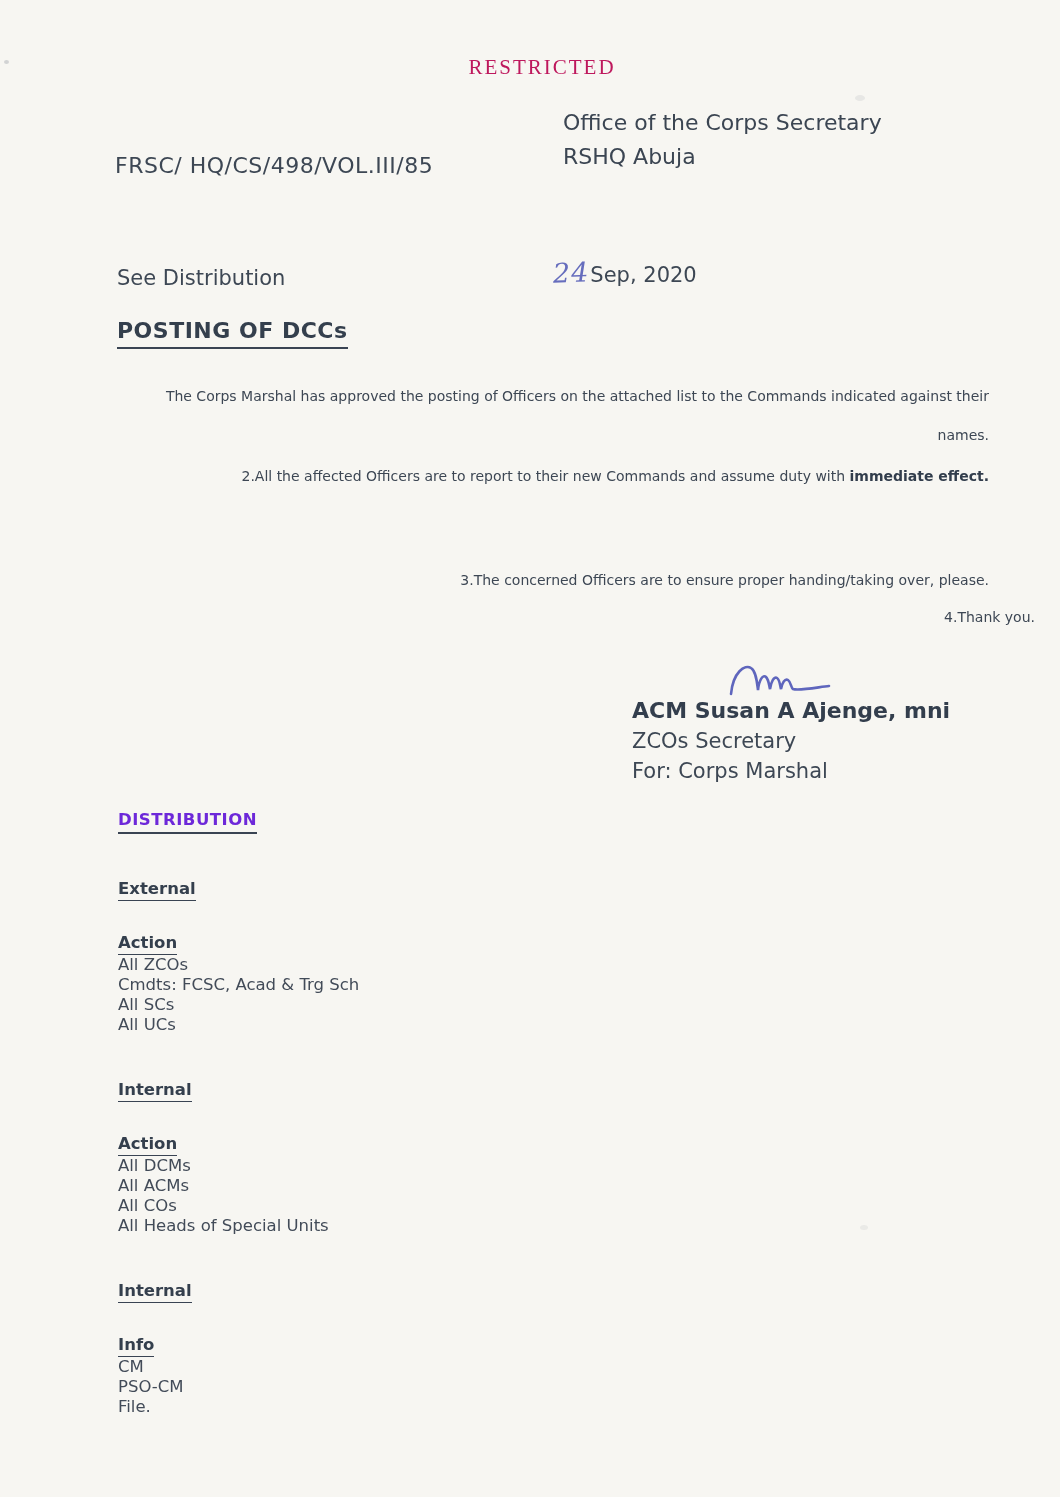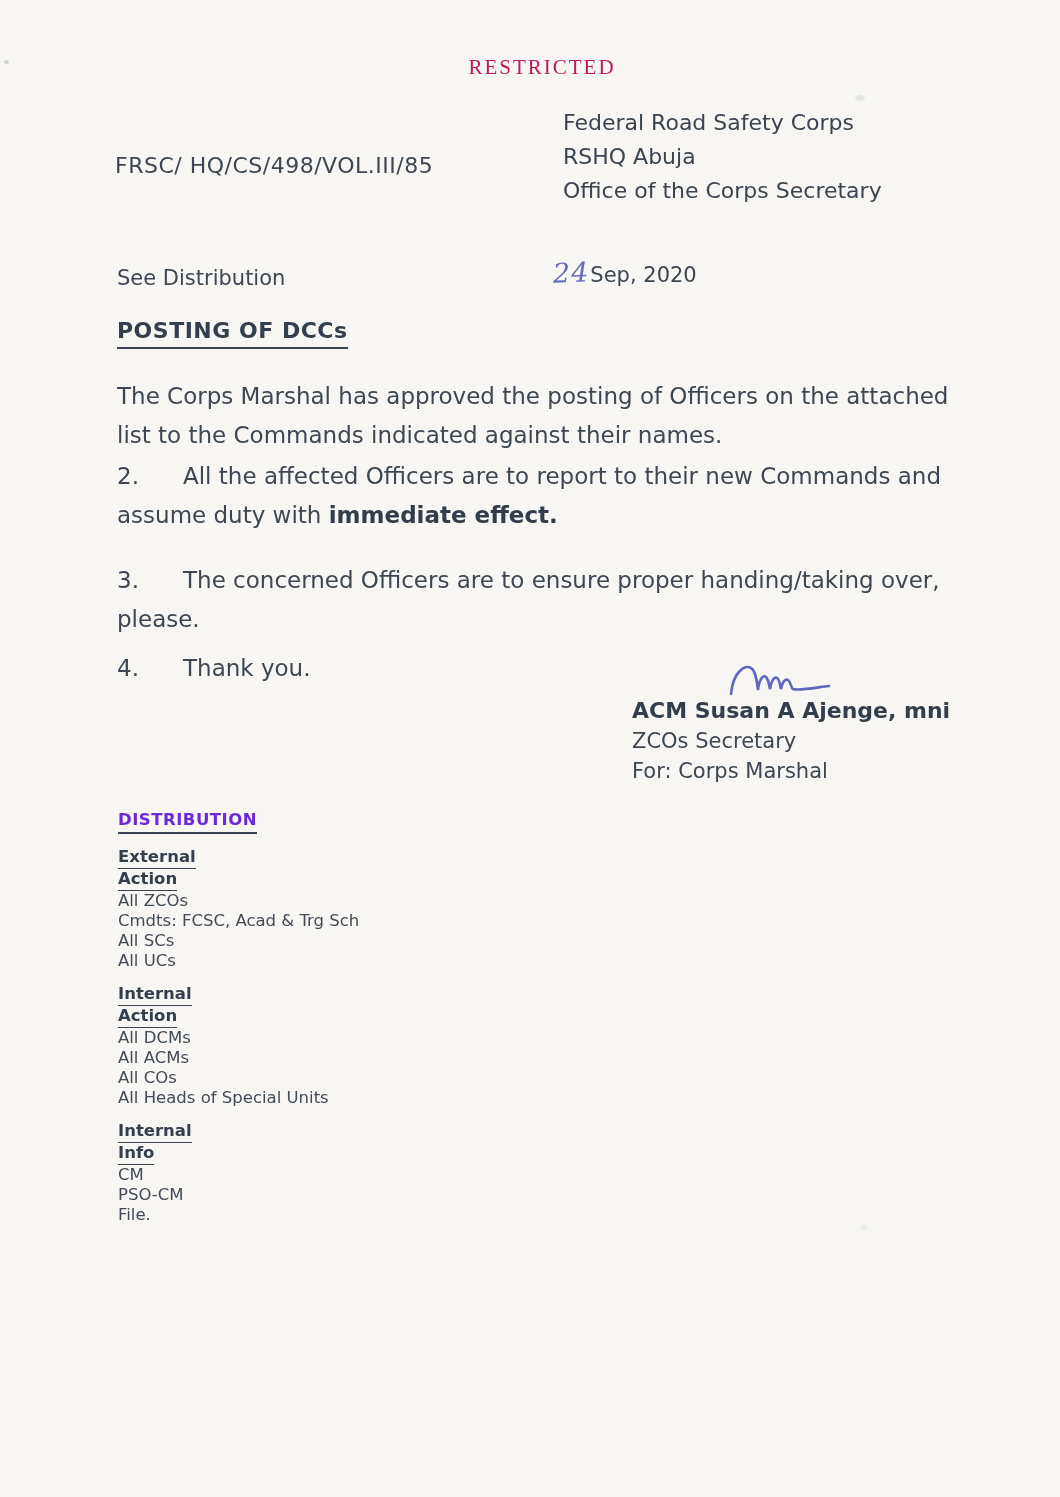--- a/index.html
+++ b/index.html
@@ -51,27 +51,28 @@
   .subject {
     top:318px; left:117px;
     font-size:22px; font-weight:bold; letter-spacing:0.5px;
     color:#343f4d;
     border-bottom:2.5px solid #3a4453;
     padding-bottom:4px;
   }
 
   .para {
     left:117px; width:872px;
-    font-size:23px; line-height:39px;
+    font-size:14px; line-height:39px;
     color:#3d4754;
+    text-align:right;
   }
   .p1 { top:377px; }
   .p2 { top:457px; }
   .p3 { top:561px; }
-  .p4 { top:649px; }
+  .p4 { top:598px;margin-left:46px; }
   .para-num { display:inline-block; width:66px; }
   .para b { color:#323d4c; }
 
   .sigblock { top:662px; left:632px; font-size:21px; line-height:30px; }
   .sig-svg { position:absolute; left:93px; top:-4px; }
   .sig-name, .sig-rank { font-weight:bold; font-size:22px; color:#333e4d; }
   .sig-name { margin-top:34px; }
 
   .distribution { top:810px; left:118px; font-size:16.5px; line-height:20px; color:#424b58; }
   .dist-heading {
@@ -82,36 +83,36 @@
     color:#6d28d9;
     font-size:16.5px;
   }
   .dist-group { margin-top:13px; }
   .dist-label {
     font-weight:bold;
     display:inline-block;
     border-bottom:1.5px solid #3a4453;
     padding-bottom:1px;
     color:#343f4d;
+    margin-top:32px;
   }
   .dist-line { margin-top:0; }
 
   .speck { position:absolute; background:#b9bcc0; border-radius:50%; opacity:0.6; }
 </style>
 </head>
 <body>
 
 <div class="abs classification">RESTRICTED</div>
 
 <div class="abs ref">FRSC/ HQ/CS/498/VOL.III/85</div>
 
 <div class="abs letterhead">
-  <div class="row">Federal Road Safety Corps</div>
+  <div class="row">Office of the Corps Secretary</div>
   <div class="row">RSHQ Abuja</div>
-  <div class="row">Office of the Corps Secretary</div>
 </div>
 
 <div class="abs addressee">See Distribution</div>
 
 <div class="abs dateline"><span class="hand-day">24</span><span>Sep, 2020</span></div>
 
 <div class="abs subject">POSTING OF DCCs</div>
 
 <div class="abs para p1"><span>The Corps Marshal has approved the posting of Officers on the attached list to the Commands indicated against their names.</span></div>
 

